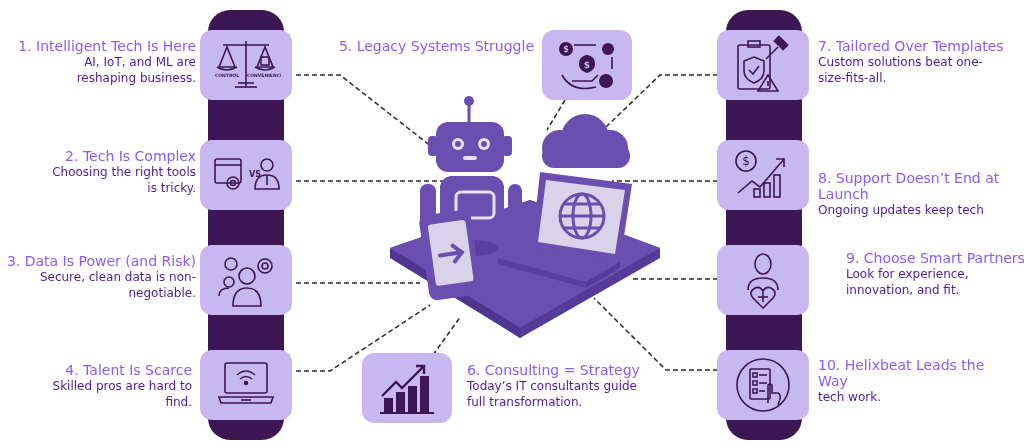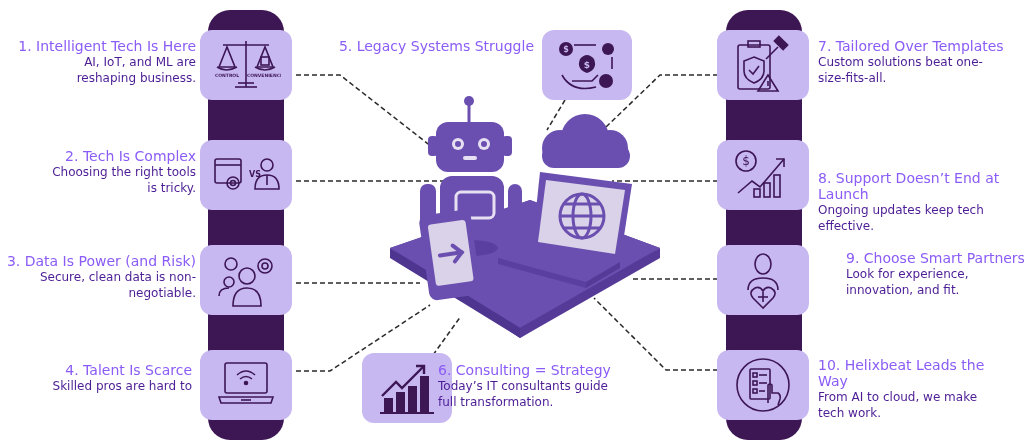--- a/index.html
+++ b/index.html
@@ -201,51 +201,50 @@
   <div class="desc">is tricky.</div>
 </div>
 <div class="txt right-align" style="right:828px; top:253px; width:200px;">
   <div class="title">3. Data Is Power (and Risk)</div>
   <div class="desc">Secure, clean data is non-</div>
   <div class="desc">negotiable.</div>
 </div>
 <div class="txt right-align" style="right:832px; top:362px; width:190px;text-align:right;">
   <div class="title">4. Talent Is Scarce</div>
   <div class="desc">Skilled pros are hard to</div>
+  <div class="desc">find.</div>
 </div>
 
 <div class="txt right-align" style="right:490px; top:38px; width:200px;">
   <div class="title">5. Legacy Systems Struggle</div>
 </div>
 
-<div class="txt" style="left:438px; top:362px; width:200px;">
+<div class="txt" style="left:467px; top:362px; width:200px;">
   <div class="title">6. Consulting = Strategy</div>
   <div class="desc">Today’s IT consultants guide</div>
   <div class="desc">full transformation.</div>
 </div>
 
 <div class="txt" style="left:818px; top:38px; width:200px;">
   <div class="title">7. Tailored Over Templates</div>
   <div class="desc">Custom solutions beat one-</div>
   <div class="desc">size-fits-all.</div>
 </div>
 <div class="txt" style="left:818px; top:150px; width:200px;margin-top:20px;">
   <div class="title">8. Support Doesn’t End at</div>
   <div class="title">Launch</div>
   <div class="desc">Ongoing updates keep tech</div>
-  <div class="desc">effective.</div>
 </div>
 <div class="txt" style="left:846px; top:250px; width:200px;">
   <div class="title">9. Choose Smart Partners</div>
   <div class="desc">Look for experience,</div>
   <div class="desc">innovation, and fit.</div>
 </div>
 <div class="txt" style="left:818px; top:357px; width:200px;">
   <div class="title">10. Helixbeat Leads the Way</div>
-  <div class="desc">From AI to cloud, we make</div>
   <div class="desc">tech work.</div>
 </div>
 
 <svg class="center-illus" viewBox="0 0 300 262">
 
   <g>
     <path d="M10 160 L150 112 L280 160 L140 250 Z" fill="#5a3fa0"></path>
     <path d="M10 160 L150 112 L280 160 L140 240 Z" fill="#6b4fb0"></path>
     <path d="M10 160 L10 170 L140 250 L140 240 Z" fill="#4e3590"></path>
     <path d="M280 160 L280 170 L140 250 L140 240 Z" fill="#553a98"></path>

